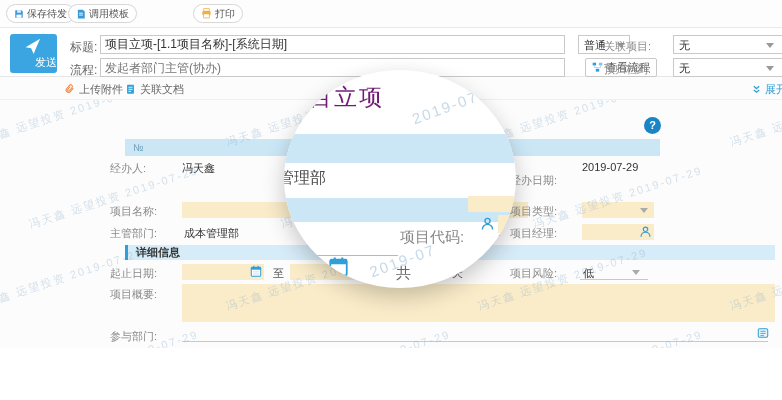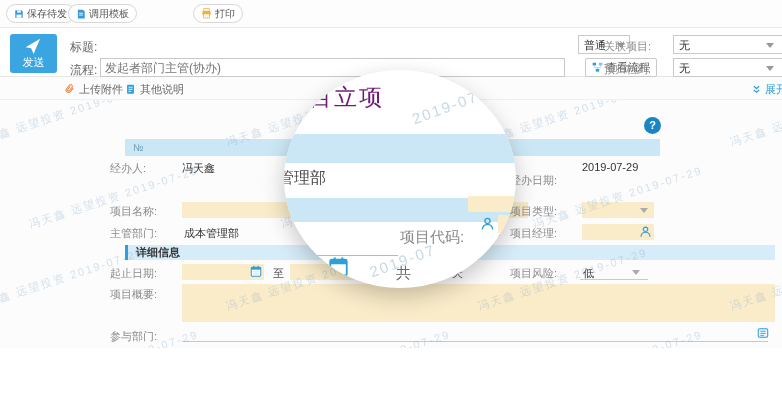--- a/index.html
+++ b/index.html
@@ -6,21 +6,21 @@
   html,body{width:782px;height:400px;overflow:hidden;background:#fff}
   #screen{position:relative;width:782px;height:348px;overflow:hidden;background:#fdfdfd;
     font-family:"Liberation Sans","DejaVu Sans",sans-serif;color:#333}
   
   .toolbar{position:absolute;left:0;top:0;width:782px;height:28px;background:#fdfdfd;border-bottom:1px solid #e9e9e9}
   .pill{position:absolute;top:4px;height:19px;border:1px solid #d7d7d7;border-radius:10px;background:#fff;
     display:flex;align-items:center;gap:3px;padding:0 7px;font-size:10px;color:#555;cursor:pointer;white-space:nowrap}
   
   .hdr{position:absolute;left:0;top:28px;width:782px;height:49px;background:#fff;border-bottom:1px solid #e6e6e6}
   .send{position:absolute;left:10px;top:6px;width:47px;height:39px;background:#3AA5E0;border-radius:3px;
-    color:#fff;text-align:center;font-size:11px;cursor:pointer}
+    color:#fff;text-align:right;font-size:11px;cursor:pointer}
   .flbl{position:absolute;font-size:12px;color:#666;white-space:nowrap}
   .tinput{position:absolute;height:19px;border:1px solid #c9c9c9;font-size:12px;color:#333;padding:0 4px;background:#fff;outline:none}
   .sel{position:absolute;height:19px;border:1px solid #c9c9c9;background:#fff;font-size:11px;color:#333;
     padding:2px 5px;cursor:pointer;white-space:nowrap}
   .arr{position:absolute;width:0;height:0;border-left:4px solid transparent;border-right:4px solid transparent;border-top:5px solid #999}
   .btn{position:absolute;height:19px;border:1px solid #c9c9c9;border-radius:2px;background:#fff;display:flex;
     align-items:center;gap:3px;padding:0 6px;font-size:11px;color:#555;cursor:pointer;white-space:nowrap}
   
   .attach{position:absolute;left:0;top:77px;width:782px;height:23px;background:#fcfcfc;border-bottom:1px solid #f0f0f0}
   .link{position:absolute;display:flex;align-items:center;gap:4px;font-size:11px;color:#666;cursor:pointer;white-space:nowrap}
@@ -92,20 +92,21 @@
   <div class="hdr">
     <div class="send">
       <span class="icon" style="left:14px;top:5px">
         <svg width="19" height="17" viewBox="0 0 24 24" style="transform:rotate(-8deg)">
             <path d="M23 1 L1 10 l7.5 2.5 L11 21 l3.5-6 L23 1z" fill="#fff"></path>
           </svg>
       </span>
       <span style="position:absolute;left:0;right:0;bottom:3px">发送</span>
     </div>
     <span class="flbl" style="left:70px;top:11px">标题:</span>
+    <input class="tinput" style="left: 100px; top: 7px; width: 465px;" value="项目立项-[1.1项目名称]-[系统日期]">
     <div class="sel" style="left:578px;top:7px;width:52px">
       <span>普通</span>
       <span class="arr" style="right:4px;top:7px"></span>
     </div>
     <span class="lbl" style="left:604px;top:11px;font-size:11px">关联项目:</span>
     <div class="sel" style="left:673px;top:7px;width:112px">
       <span>无</span>
       <span class="arr" style="right:10px;top:7px"></span>
     </div>
     <span class="flbl" style="left:70px;top:34px">流程:</span>
@@ -139,21 +140,21 @@
     </span>
     <span class="link" style="left:125px;top:5px">
       <span class="icon" style="position:static">
         <svg width="11" height="11" viewBox="0 0 16 16">
             <rect x="3" y="1" width="10" height="13" rx="1" fill="#2E9FD9"></rect>
             <rect x="5" y="4" width="6" height="1.3" fill="#fff"></rect>
             <rect x="5" y="7" width="6" height="1.3" fill="#fff"></rect>
             <rect x="5" y="10" width="4" height="1.3" fill="#fff"></rect>
           </svg>
       </span>
-      <span>其他说明</span>
+      <span>关联文档</span>
     </span>
     <span class="link blue" style="left:752px;top:5px">
       <span class="icon" style="position:static">
         <svg width="9" height="9" viewBox="0 0 10 10">
             <path d="M2 1.5 L5 4 L8 1.5 M2 5.5 L5 8 L8 5.5" stroke="#2E9FD9" stroke-width="1.4" fill="none"></path>
           </svg>
       </span>
       <span>展开</span>
     </span>
   </div>

